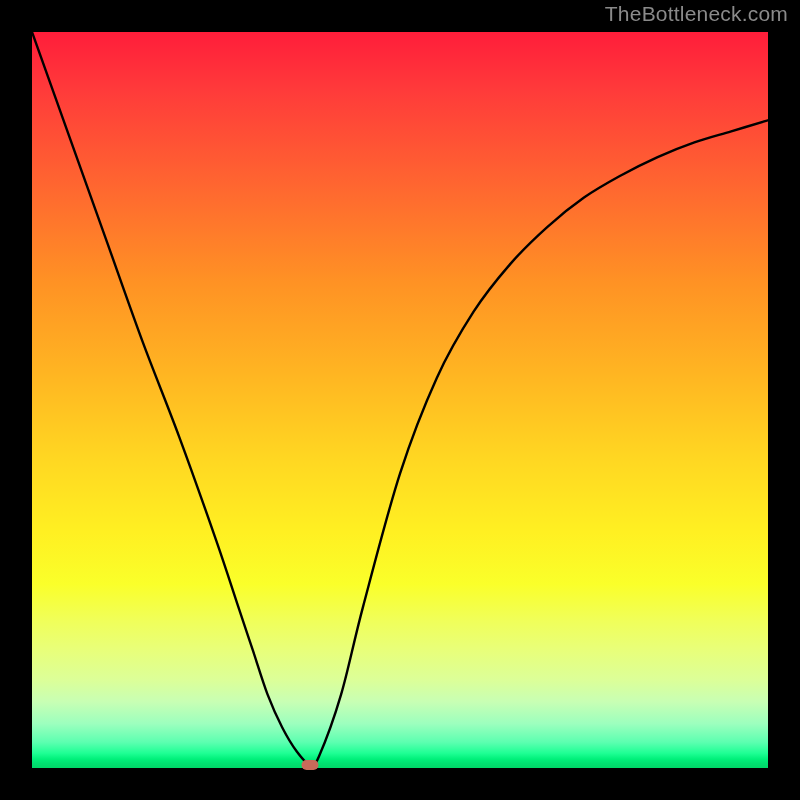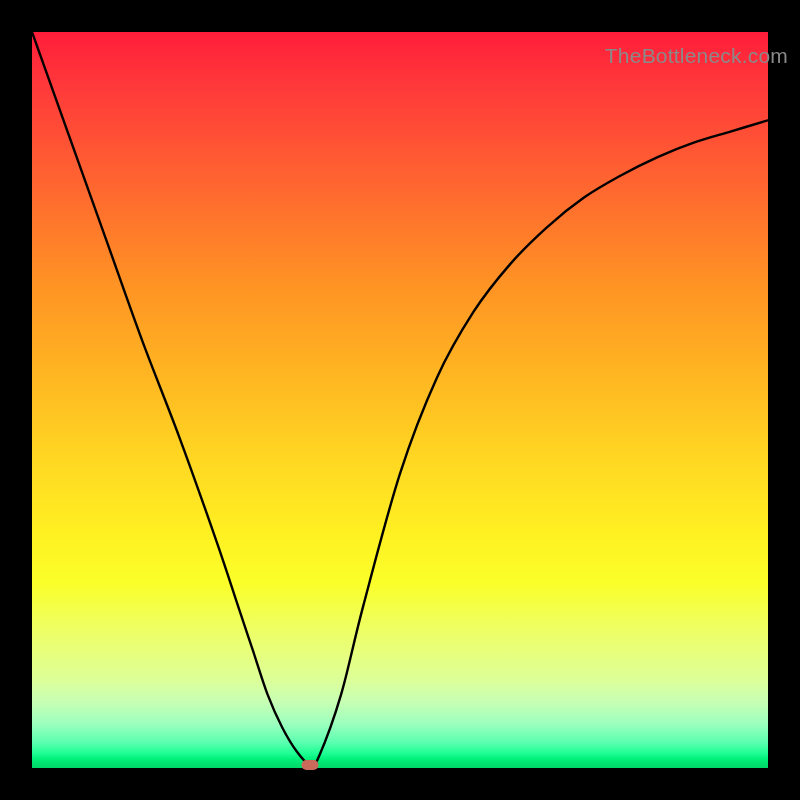--- a/index.html
+++ b/index.html
@@ -19,21 +19,20 @@
   }
   .watermark {
     position: absolute;
     top: 2px;
     right: 12px;
     color: #8a8a8a;
     font-size: 21px;
     font-weight: 400;
     letter-spacing: 0.2px;
     z-index: 5;
-    margin-top: 42px;
   }
   .plot {
     position: absolute;
     left: 32px;
     top: 32px;
     width: 736px;
     height: 736px;
     background: linear-gradient(to bottom,
       #ff1d3a 0%,
       #ff3b3a 8%,

